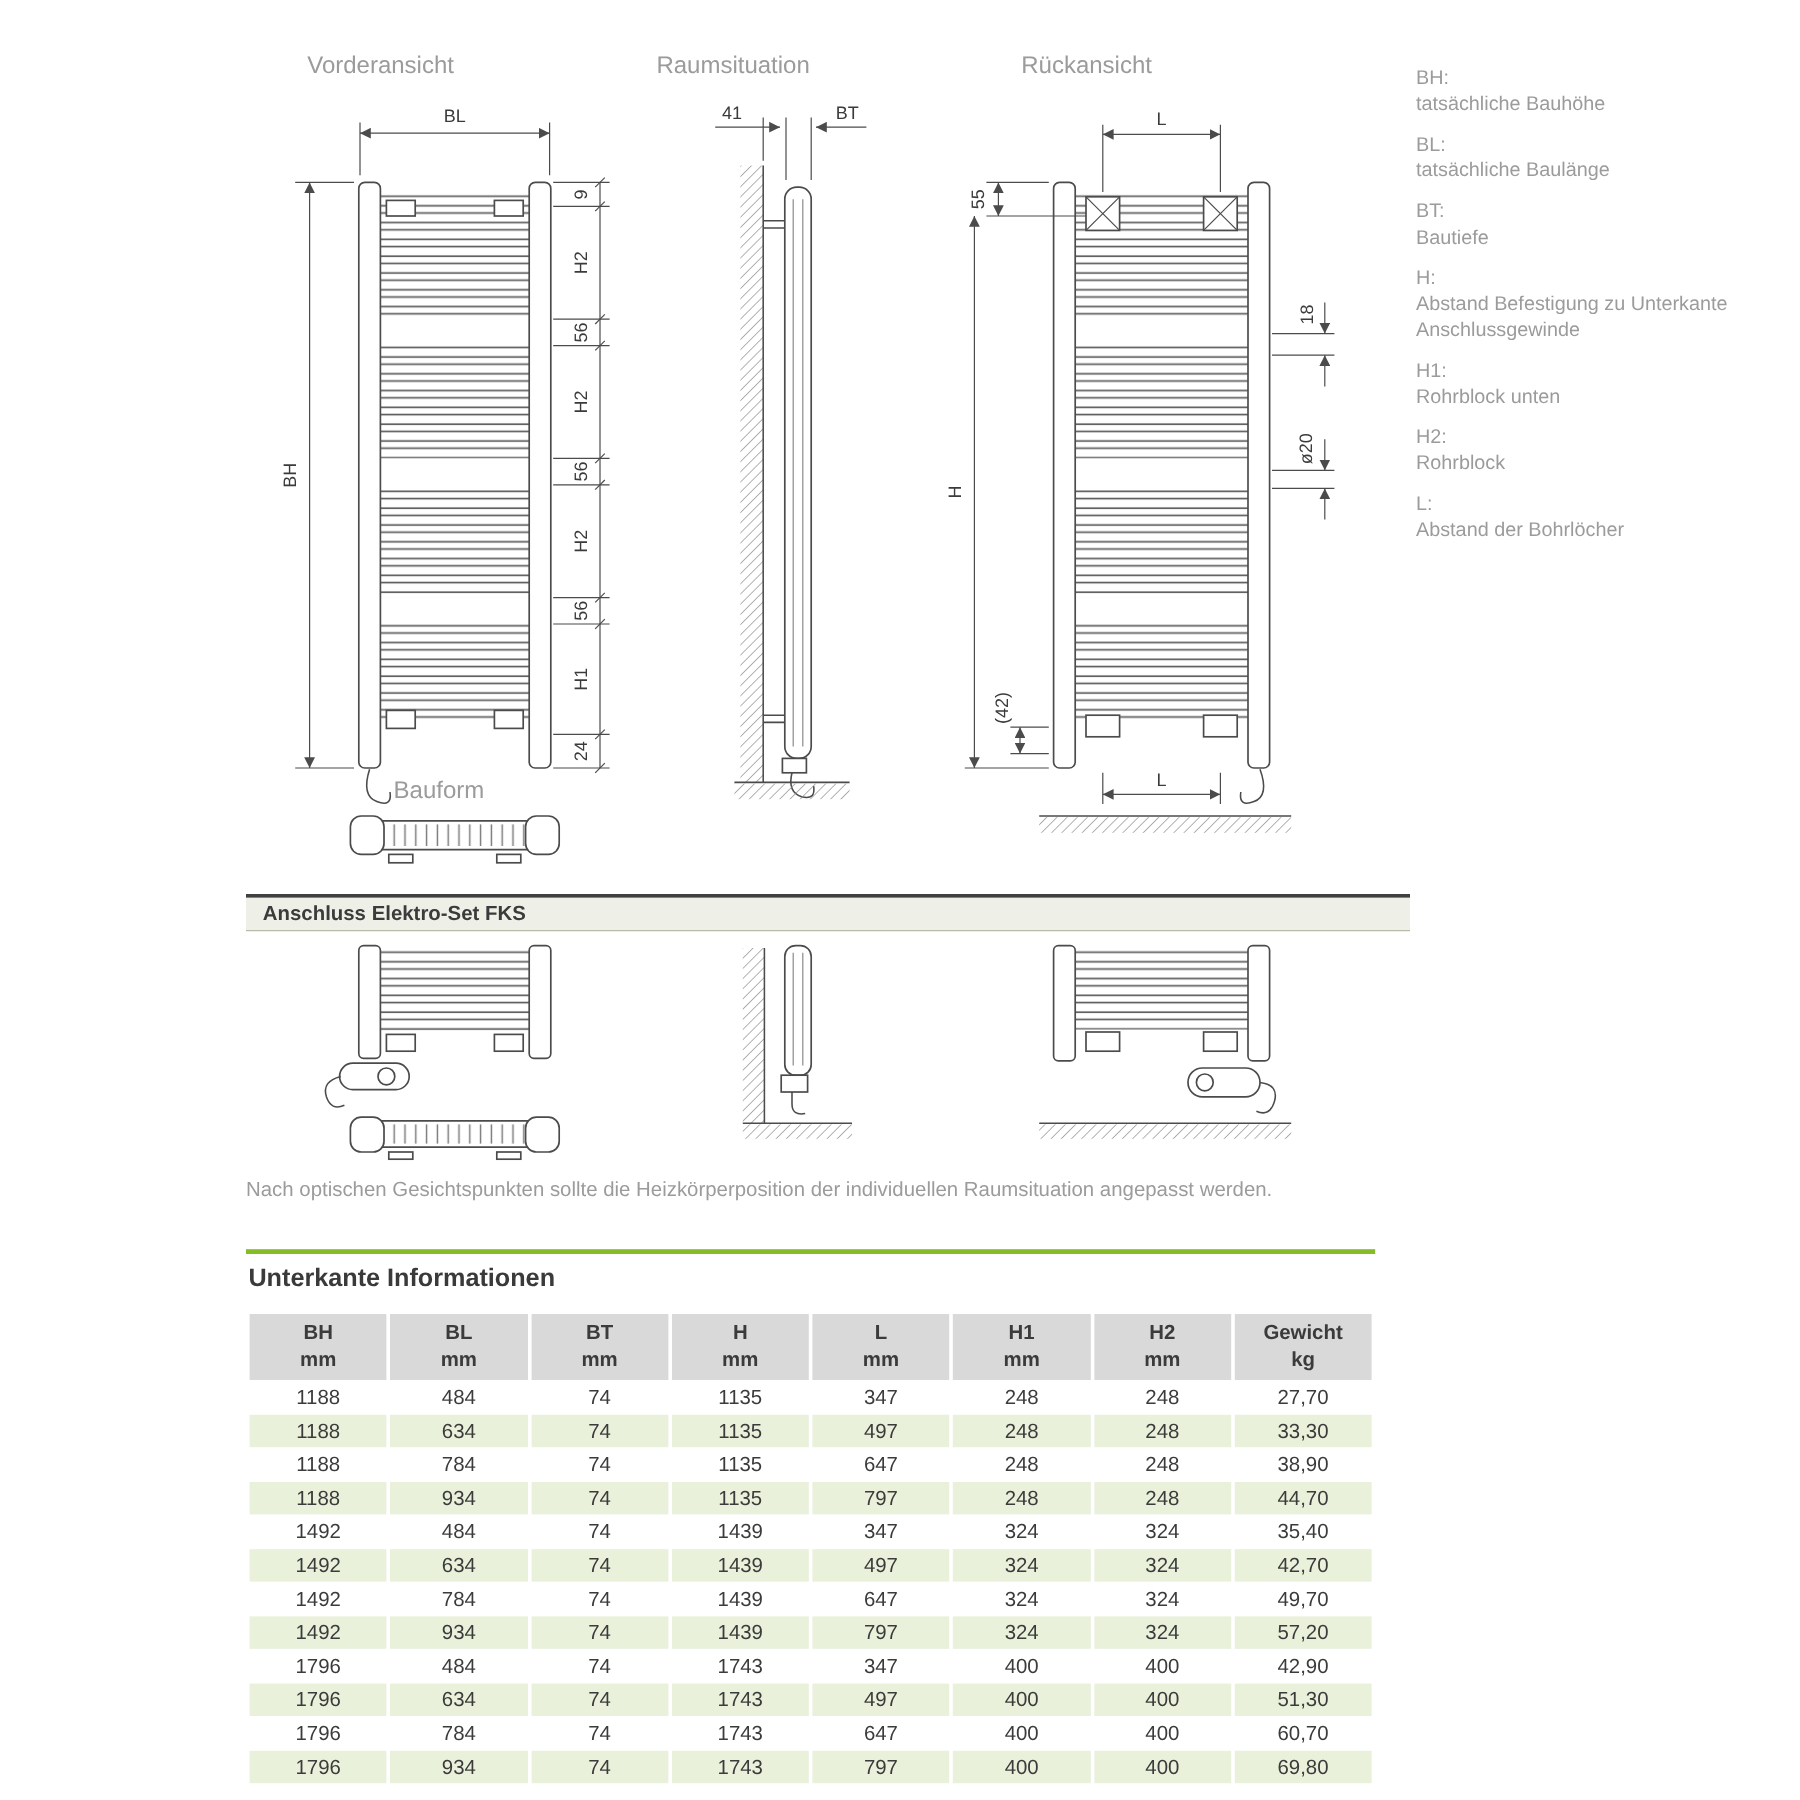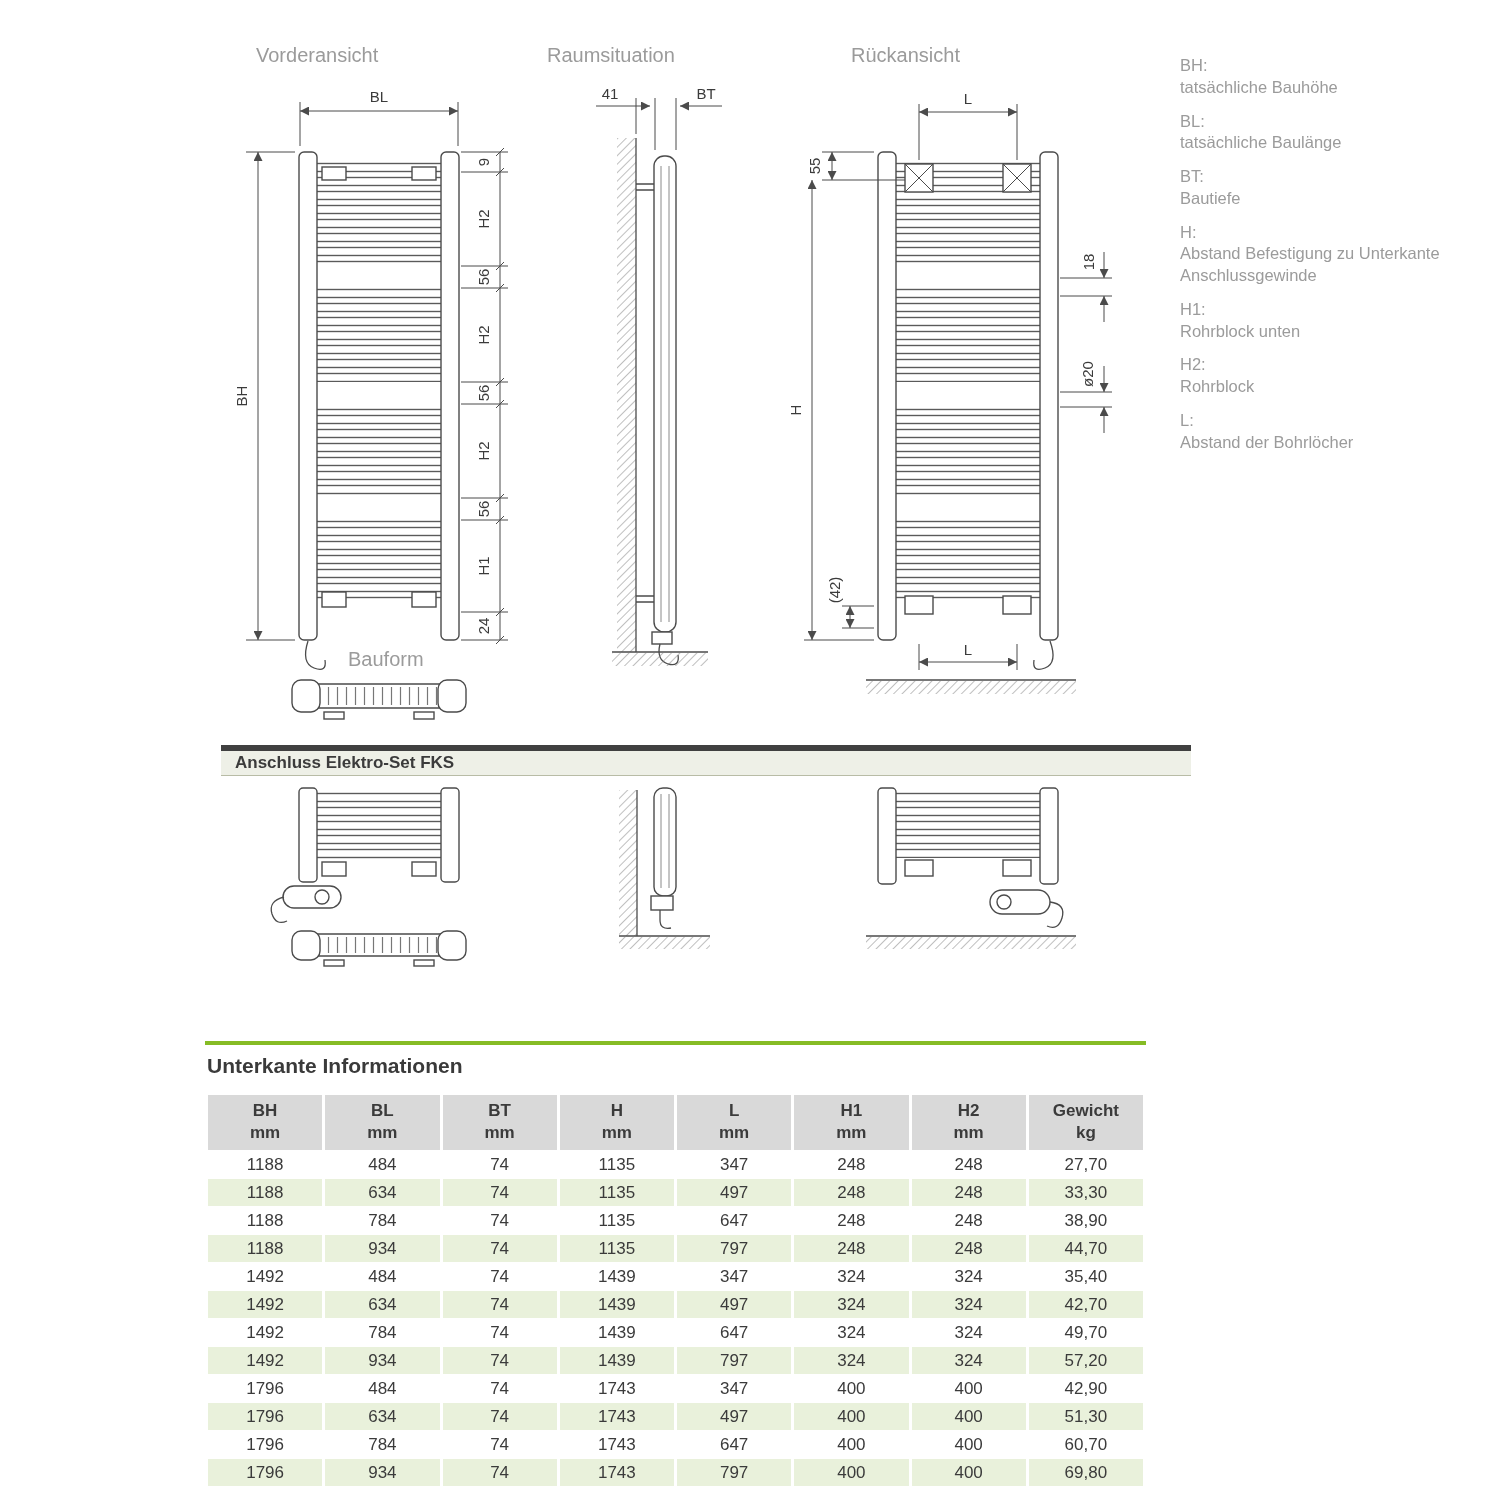--- a/index.html
+++ b/index.html
@@ -11,22 +11,22 @@
   .bauform-label { position:absolute; font-size:20px; color:#9b9b9b; }
 
   .drawings-svg { position:absolute; left:0; top:0; }
 
   .legend { position:absolute; left:1180px; top:55px; width:310px; font-size:16.5px; color:#9b9b9b; }
   .legend-row { display:flex; margin-bottom:12px; line-height:1.32;flex-direction:column; }
   .legend-key { width:40px; flex:none; }
   .legend-text { flex:1; }
 
   .section-bar { position:absolute; left:205px; top:745px; width:970px; height:31px;
-    background:#eef0e7; border-top:6px solid #404040; border-bottom:1px solid #b8bca6;
-    display:flex; align-items:center; padding-left:14px; font-weight:bold; font-size:17px; color:#3b3b3b;margin-left:16px; }
+    background:#eef0e7; border-top:3px solid #404040; border-bottom:1px solid #b8bca6;
+    display:flex; align-items:center; padding-left:14px; font-weight:bold; font-size:17px; color:#3b3b3b; }
 
   .note { position:absolute; left:205px; top:982px; font-size:17px; color:#9b9b9b; }
 
   .green-rule { position:absolute; left:205px; top:1041px; width:941px; height:4px; background:#86bc25; }
   .table-title { position:absolute; left:207px; top:1054px; font-size:21px; font-weight:bold; color:#3a3a3a; }
 
   table.tech { position:absolute; left:205px; top:1094px; width:941px; table-layout:fixed;
     border-collapse:separate; border-spacing:3px 1px; font-size:17px; color:#3b3b3b; }
   table.tech th { background:#d9d9d9; font-weight:bold; padding:5px 0 6px; text-align:center; }
   table.tech .col-label, table.tech .col-unit { line-height:1.3; }
@@ -248,21 +248,21 @@
       <circle class="part" cx="1004" cy="902" r="7"></circle>
       <path class="ln" d="M1050,902 q16,2 12,16 q-4,13 -15,8" stroke-width="1.8"></path>
       <line class="ln" x1="866" y1="936" x2="1076" y2="936"></line>
       <rect x="866" y="937" width="210" height="12" fill="url(#hatch)"></rect>
     </g>
   </svg>
 
   <div class="view-title" style="left:256px; top:44px;">Vorderansicht</div>
   <div class="view-title" style="left:547px; top:44px;">Raumsituation</div>
   <div class="view-title" style="left:851px; top:44px;">Rückansicht</div>
-  <div class="bauform-label" style="left:348px; top:648px;text-align:right;">Bauform</div>
+  <div class="bauform-label" style="left:328px; top:648px;text-align:right;">Bauform</div>
 
   <div class="legend">
     <div class="legend-row">
         <span class="legend-key">BH:</span>
         <span class="legend-text">tatsächliche Bauhöhe</span>
       </div>
     <div class="legend-row">
         <span class="legend-key">BL:</span>
         <span class="legend-text">tatsächliche Baulänge</span>
       </div>
@@ -285,20 +285,21 @@
     <div class="legend-row">
         <span class="legend-key">L:</span>
         <span class="legend-text">Abstand der Bohrlöcher</span>
       </div>
   </div>
 
   <div class="section-bar">
     <span>Anschluss Elektro-Set FKS</span>
   </div>
 
+  <div class="note">Nach optischen Gesichtspunkten sollte die Heizkörperposition der individuellen Raumsituation angepasst werden.</div>
 
   <div class="green-rule"></div>
   <div class="table-title">Unterkante Informationen</div>
   <table class="tech">
     <thead>
         <tr>
           <th>
             <div class="col-label">BH</div>
             <div class="col-unit">mm</div>
           </th>

